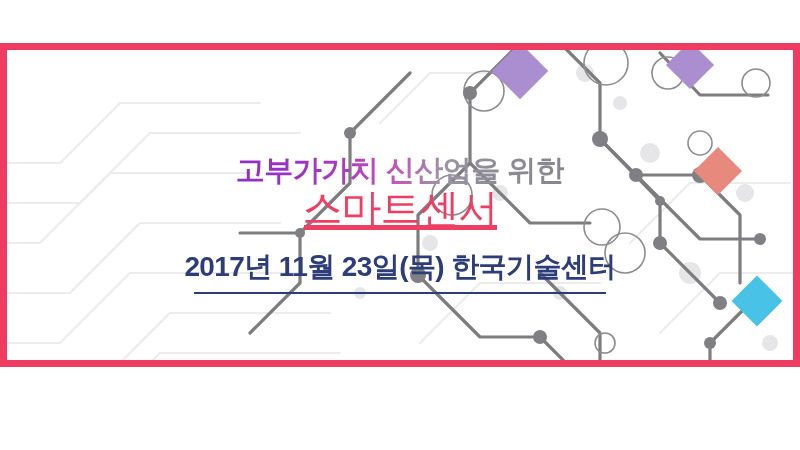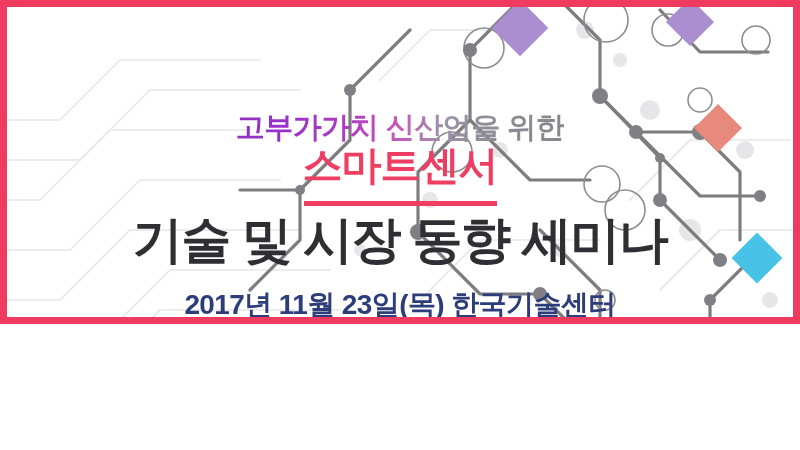--- a/index.html
+++ b/index.html
@@ -12,20 +12,21 @@
     font-family: "Liberation Sans", "DejaVu Sans", sans-serif;
   }
 
   #poster {
     position: relative;
     width: 800px;
     height: 324px;
     overflow: hidden;
     background: #ffffff;
     box-sizing: border-box;
+    margin-top: 43px;
   }
 
   
   #circuit-bg {
     position: absolute;
     inset: 0;
     width: 800px;
     height: 450px;
     z-index: 1;
     pointer-events: none;
@@ -68,28 +69,28 @@
         #86868d 100%);
     -webkit-background-clip: text;
     background-clip: text;
     color: transparent;
     -webkit-text-fill-color: transparent;
     display: inline-block;
   }
 
   .line-headline {
     font-size: 40px;
-    font-weight: bold;
+    font-weight: normal;
     letter-spacing: -1px;
     line-height: 1.0;
     color: #ef3e62;
     margin: 0;
     display: inline-block;
     position: relative;
-    padding-bottom: 21px;
+    padding-bottom: 2px;
   }
   .line-headline::after {
     content: "";
     position: absolute;
     left: 1px;
     right: 1px;
     bottom: 0;
     height: 5px;
     background: #ef3e62;
   }
@@ -227,21 +228,20 @@
   <div id="text-block">
 
     <div>
       <span class="line-tagline">고부가가치 신산업을 위한</span>
     </div>
 
     <div>
       <span class="line-headline">스마트센서</span>
     </div>
 
-    <div class="line-title">기술 및 시장 동향 세미나</div>
 
     <div id="date-venue-wrap">
       <span class="line-date">2017년 11월 23일(목) 한국기술센터</span>
       <div id="date-rule"></div>
     </div>
 
   </div>
 
 </div>
 

